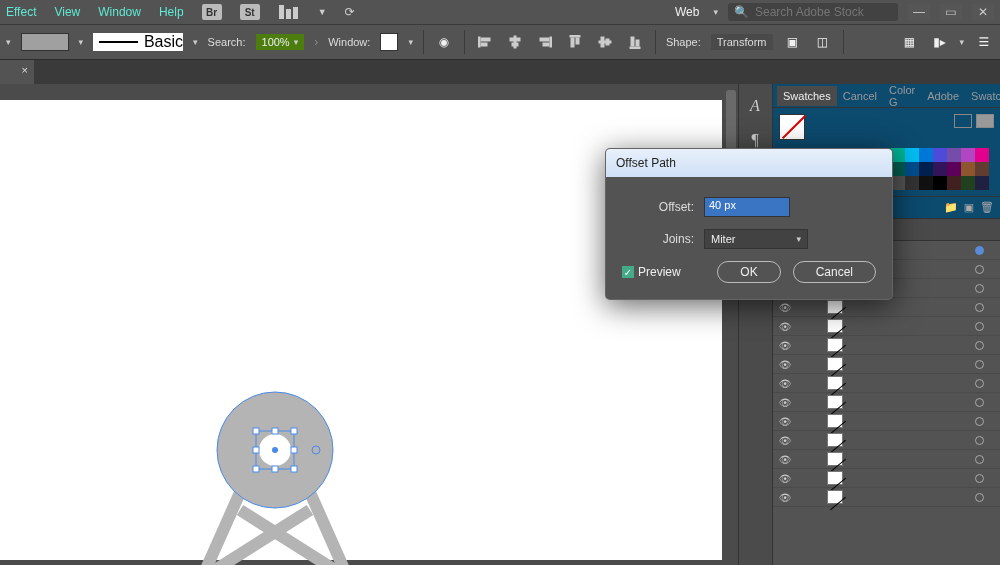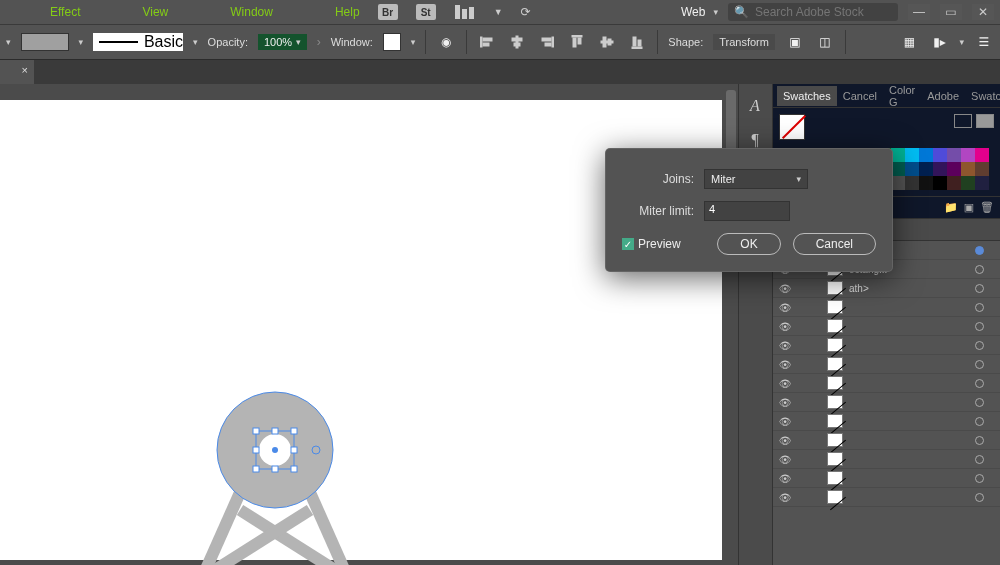--- a/index.html
+++ b/index.html
@@ -1,38 +1,38 @@
 <!DOCTYPE html>
 <html><head>
 <meta charset="utf-8">
 <style>
   * { box-sizing: border-box; margin: 0; padding: 0; font-family: "Segoe UI", Arial, sans-serif; }
   body { width:1000px; height:565px; background:#535353; overflow:hidden; position:relative; color:#f0f0f0; font-size:12px; }
 
   
   .menubar { height:24px; background:#535353; display:flex; align-items:center; padding:0 6px; gap:18px; }
-  .menubar .item { color:#84cc16; cursor:default;margin-left:44px; }
+  .menubar .item { color:#5eead4; cursor:default; }
   .menubar .right { margin-left:auto; display:flex; align-items:center; gap:10px; }
   .sq-btn { width:20px; height:16px; background:#bbb; color:#333; display:flex; align-items:center; justify-content:center; font-size:10px; font-weight:bold; border-radius:2px; }
   .icon { display:inline-flex; align-items:center; justify-content:center; }
   .rects-icon { width:22px; height:14px; display:flex; align-items:flex-end; gap:2px; }
   .rects-icon span { background:#ccc; width:5px; }
-  .webpulldown { display:flex; align-items:center; gap:8px; color:#f0f0f0;margin-left:38px; }
+  .webpulldown { display:flex; align-items:center; gap:14px; color:#f0f0f0;margin-left:38px; }
   .search { background:#424242; border-radius:3px; padding:2px 6px; display:flex; align-items:center; gap:6px; color:#aaa; width:170px; }
   .search input { background:transparent; border:none; outline:none; color:#ccc; font-size:12px; width:100%; }
   .winctl { width:22px; height:16px; background:#565656; color:#ccc; display:flex; align-items:center; justify-content:center; font-size:12px; }
 
   
   .controlbar { height:36px; background:#535353; border-top:1px solid #3a3a3a; border-bottom:1px solid #2b2b2b; display:flex; align-items:center; gap:10px; padding:0 6px; }
   .swatch { width:48px; height:18px; background:#a0a0a0; border:1px solid #333; }
   .chev { font-size:9px; color:#ccc; }
   .strokebox { width:90px; height:18px; background:#fff; color:#000; font-size:10px; display:flex; align-items:center; }
   .strokebox .line { height:2px; background:#000; width:40px; margin:0 6px; }
   .lbl { color:#ddd; font-size:11px; }
-  .val { background:#14532d; padding:2px 6px; color:#eee; font-size:11px; display:flex; align-items:center; gap:4px;justify-content:space-between; }
+  .val { background:#4d7c0f; padding:2px 6px; color:#eee; font-size:11px; display:flex; align-items:center; gap:4px;justify-content:space-between; }
   .mini { width:18px; height:18px; background:#fff; border:1px solid #333; }
   .divider { width:1px; height:24px; background:#3a3a3a; }
   .align-btn { width:20px; height:18px; display:flex; align-items:center; justify-content:center; }
   .align-btn svg { stroke:#ccc; }
 
   .tabstrip { height:24px; background:#3a3a3a; display:flex; align-items:flex-end; }
   .doctab { background:#535353; height:24px; padding:0 24px 0 10px; position:relative; color:#ddd; font-size:11px; display:flex; align-items:center; }
   .doctab .close { position:absolute; right:6px; top:4px; font-size:11px; color:#ddd; }
 
   
@@ -42,21 +42,21 @@
 
   
   .tower { position:absolute; left:130px; top:250px; width:300px; height:300px; }
   .tower svg { overflow:visible; }
 
   
   .toolstrip { width:34px; background:#4b4b4b; display:flex; flex-direction:column; gap:10px; padding:10px 4px; border-left:1px solid #333; }
   .toolstrip .ti { width:24px; height:24px; display:flex; align-items:center; justify-content:center; color:#ccc; font-size:16px; font-family:Georgia,serif; }
 
   
-  .rightpanel { width:228px; background:#0f172a; display:flex; flex-direction:column; border-left:1px solid #333; }
+  .rightpanel { width:228px; background:#0c4a6e; display:flex; flex-direction:column; border-left:1px solid #333; }
   .paneltabs { height:24px; display:flex; align-items:center; padding:0 4px; gap:0; font-size:11px; border-bottom:1px solid #333; }
   .paneltabs .tab { padding:4px 6px; color:#999; }
   .paneltabs .tab.active { color:#eee; background:#4a4a4a; }
   .swatchpanel { padding:6px; border-bottom:1px solid #333; }
   .noneswatch { width:26px; height:26px; background:#fff; position:relative; border:1px solid #333; }
   .noneswatch::after { content:""; position:absolute; left:-2px; top:11px; width:32px; height:2px; background:#d00; transform:rotate(-45deg); }
   .viewbtns { float:right; display:flex; gap:4px; }
   .viewbtns .vb { width:18px; height:14px; border:1px solid #888; display:flex; }
   .swatchgrid { margin-top:8px; display:flex; flex-wrap:wrap; width:210px; }
   .swatchgrid .c { width:14px; height:14px; }
@@ -130,21 +130,21 @@
 
 <div class="controlbar">
   <span class="chev">▾</span>
   <span class="swatch"></span>
   <span class="chev">▾</span>
   <div class="strokebox">
     <span class="line"></span>
     <span style="color:#000;font-size:16px">Basic</span>
   </div>
   <span class="chev">▾</span>
-  <span class="lbl">Opacity:</span>
+  <span class="lbl">Search:</span>
   <span class="val">
       <span>100%</span>
       <span class="chev">▾</span>
     </span>
   <span style="color:#888">›</span>
   <span class="lbl">Window:</span>
   <span class="mini"></span>
   <span class="chev">▾</span>
   <span class="divider"></span>
   <span class="align-btn">◉</span>
@@ -502,32 +502,33 @@
         </div>
       </div>
   </div>
 </div>
 
 <div class="vscroll" style="right:262px; top:84px; bottom:0;">
   <div class="thumbv"></div>
 </div>
 
 <div class="dialog">
+  <div class="dlg-title">Offset Path</div>
   <div class="dlg-body">
+    <div class="dlg-row">
+      <span class="l">Offset:</span>
+      <span class="dlg-inp sel">
+        <input value="40 px" style="">
+      </span>
+    </div>
     <div class="dlg-row">
       <span class="l">Joins:</span>
       <span class="dlg-select">
         <span>Miter</span>
         <span class="chev">▾</span>
-      </span>
-    </div>
-    <div class="dlg-row">
-      <span class="l">Miter limit:</span>
-      <span class="dlg-inp">
-        <input value="4" style="">
       </span>
     </div>
     <div class="dlg-foot">
       <label style="display:flex;align-items:center;color:#eee;font-size:12px">
         <span class="chk">✓</span>
         <span>Preview</span>
       </label>
       <span style="flex:1"></span>
       <button class="pill">OK</button>
       <button class="pill">Cancel</button>

